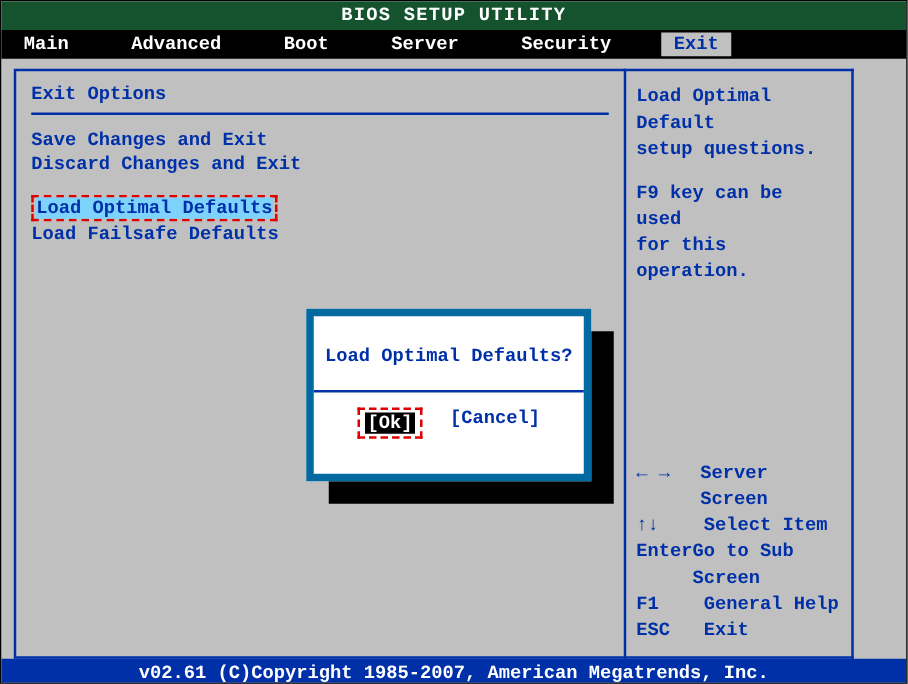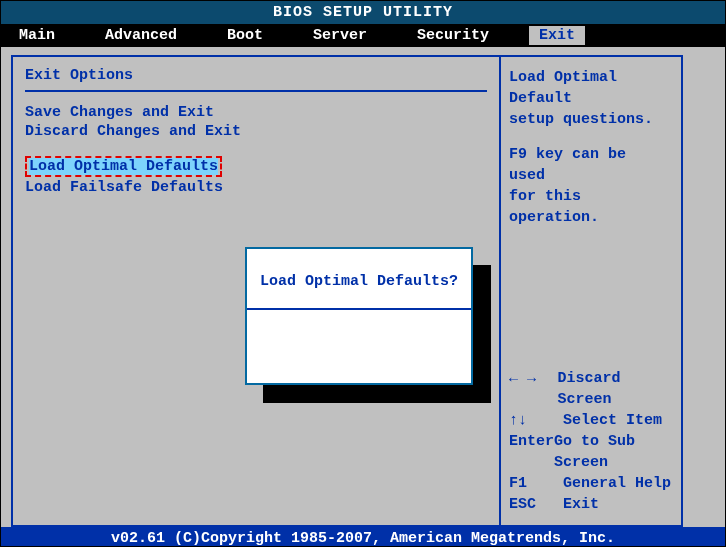--- a/index.html
+++ b/index.html
@@ -7,21 +7,21 @@
     width: 726px;
     height: 547px;
     background: #c0c0c0;
     font-family: "Courier New", monospace;
     font-size: 15px;
     font-weight: bold;
     overflow: hidden;
     border: 1px solid #000;
   }
   .title-bar {
-    background: #0c4a6e;
+    background: #14532d;
     color: #fff;
     text-align: center;
     padding: 3px 0;
     letter-spacing: 1px;
   }
   .menu-bar {
     background: #000000;
     color: #fff;
     display: flex;
     padding: 2px 8px;
@@ -104,21 +104,21 @@
     height: 138px;
     background: #000;
   }
   .dialog {
     position: absolute;
     left: 244px;
     top: 200px;
     width: 228px;
     height: 138px;
     background: #fff;
-    border: 2px solid #0369a1;
+    border: 6px solid #0369a1;
   }
   .dialog-body {
     text-align: center;
     color: #0030a8;
     padding: 24px 0 18px 0;
   }
   .dialog-hr {
     border-top: 2px solid #0030a8;
   }
   .dialog-buttons {
@@ -177,21 +177,21 @@
       <div>Load Optimal Default</div>
       <div>setup questions.</div>
       <div style="height:14px"></div>
       <div>F9 key can be used</div>
       <div>for this operation.</div>
     </div>
     <div class="help-divider"></div>
     <div class="help-keys">
       <div class="row">
           <span class="k">←  →</span>
-          <span>Discard Screen</span>
+          <span>Server Screen</span>
         </div>
       <div class="row">
           <span class="k">↑↓</span>
           <span>Select Item</span>
         </div>
       <div class="row">
           <span class="k">Enter</span>
           <span>Go to Sub Screen</span>
         </div>
       <div class="row">
@@ -202,19 +202,25 @@
           <span class="k">ESC</span>
           <span>Exit</span>
         </div>
     </div>
   </div>
 
   <div class="dialog-shadow"></div>
   <div class="dialog">
     <div class="dialog-body">Load Optimal Defaults?</div>
     <div class="dialog-hr"></div>
+    <div class="dialog-buttons">
+      <span class="ok-wrap">
+        <span class="dlg-btn sel">[Ok]</span>
+      </span>
+      <span class="dlg-btn">[Cancel]</span>
+    </div>
   </div>
 
 </div>
 
 <div class="footer">
   <span>v02.61 (C)Copyright 1985-2007, American Megatrends, Inc.</span>
 </div>
 
 </body></html>

